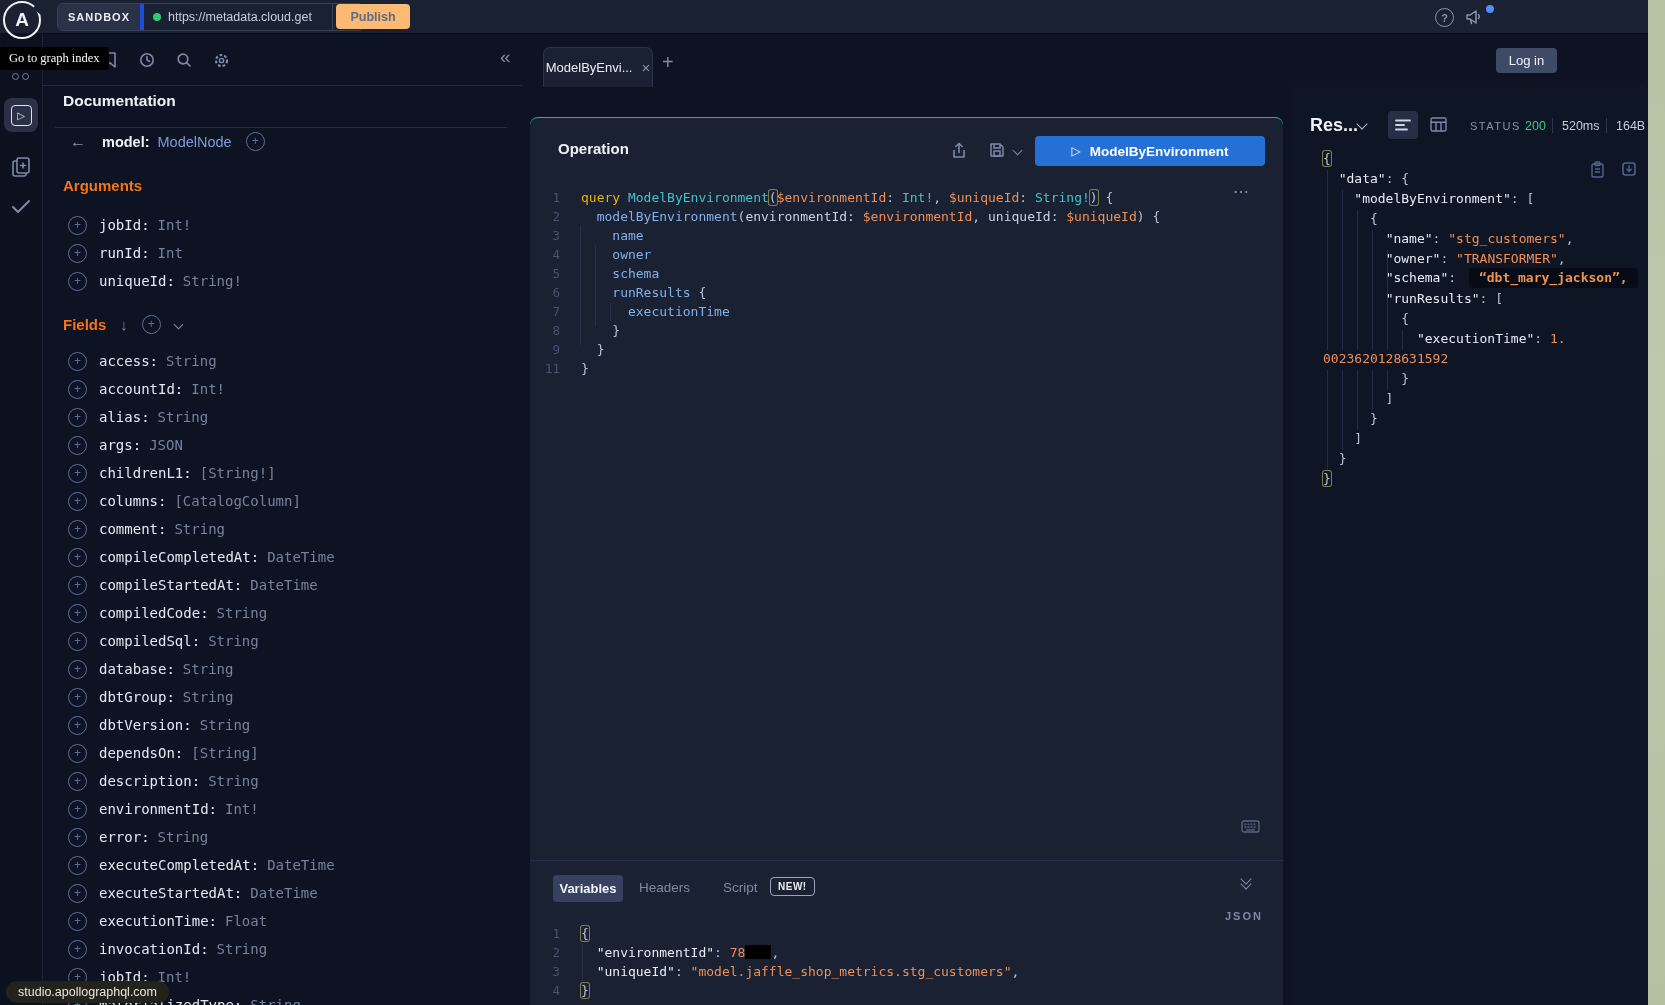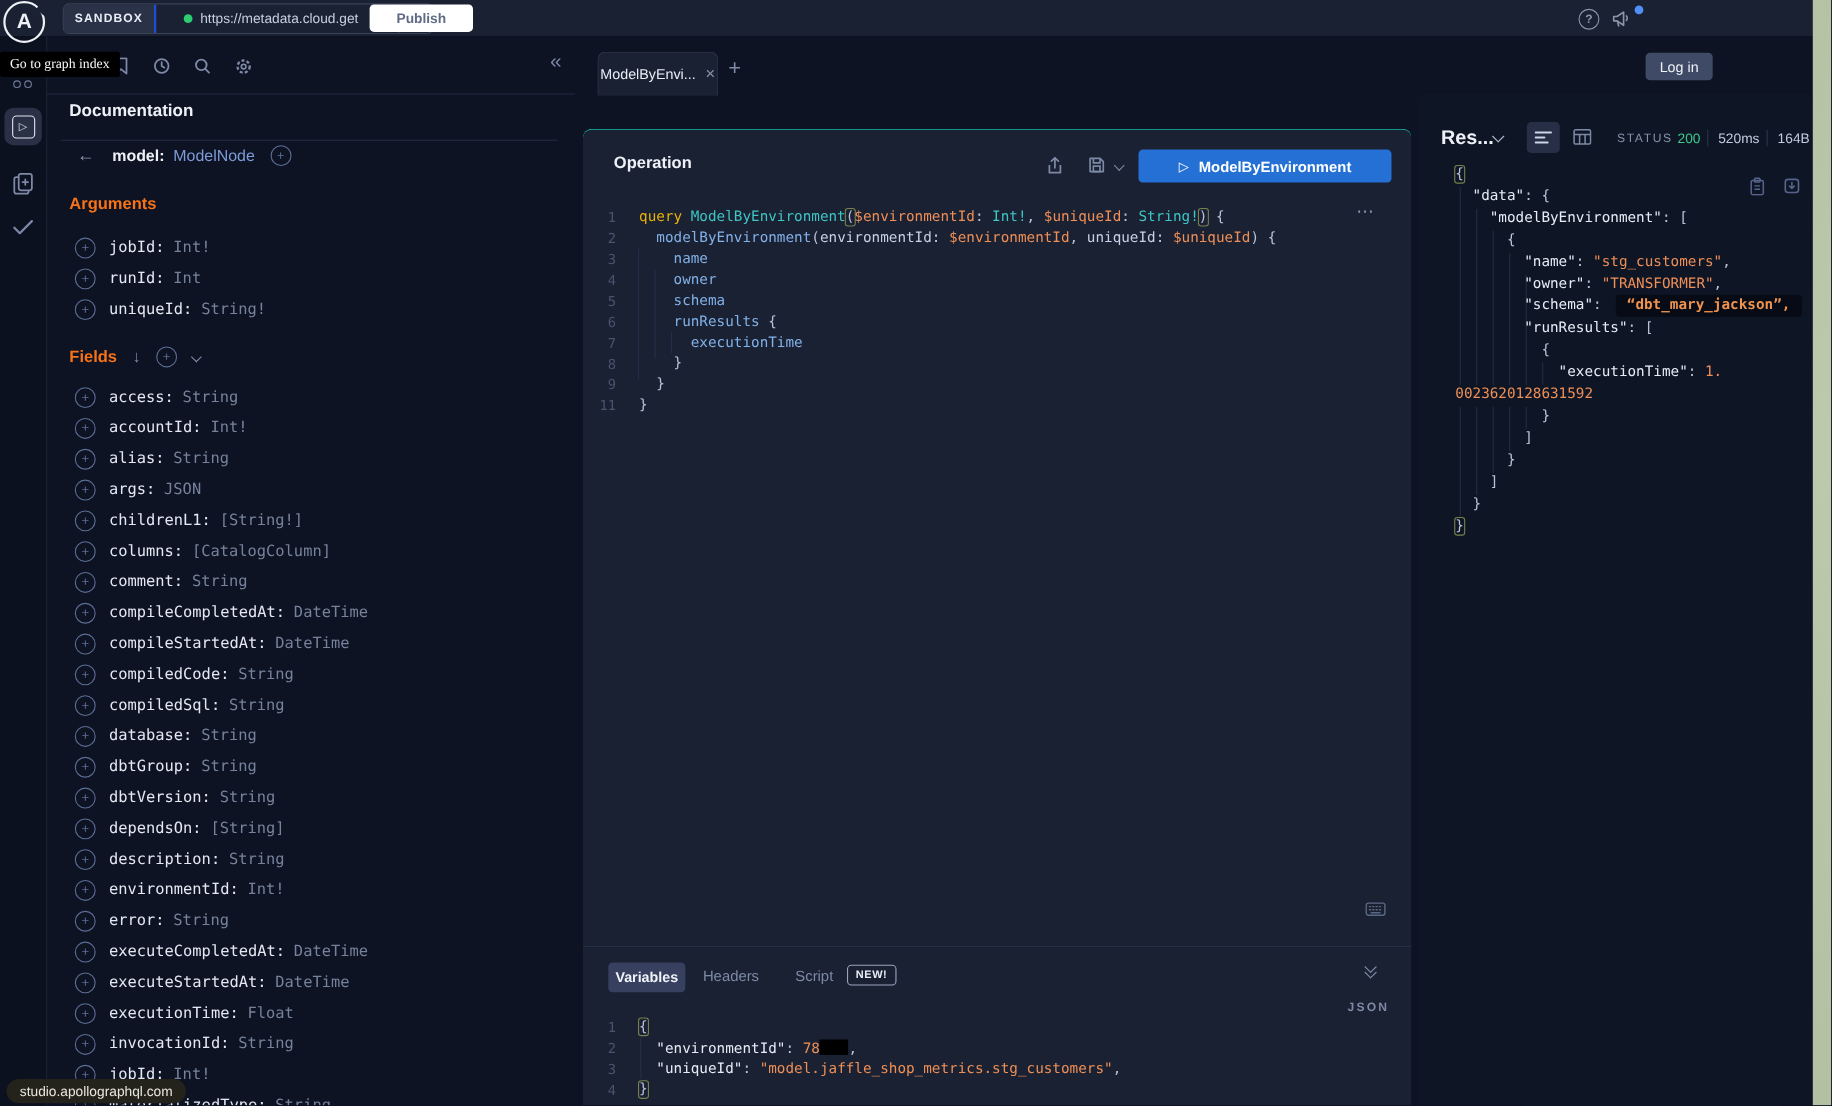--- a/index.html
+++ b/index.html
@@ -7,26 +7,26 @@
          font-family:"Liberation Sans",sans-serif;color:#e8ecf5;font-size:13px;}
   .abs{position:absolute;}
   .mono{font-family:"DejaVu Sans Mono",monospace;}
 
   
   .topbar{position:absolute;left:0;top:0;width:1665px;height:33px;background:#1a2133;border-bottom:1px solid #070c17;}
   .logo{position:absolute;left:3px;top:1px;width:34px;height:34px;border:2.5px solid #eef1f6;border-radius:50%;
         display:flex;align-items:center;justify-content:center;font-weight:bold;font-size:19px;color:#eef1f6;z-index:30;background:transparent;}
   .logo .notch{position:absolute;right:-4px;top:2px;width:9px;height:7px;background:#1a2133;transform:rotate(40deg);}
   .sbgroup{position:absolute;left:57px;top:3px;height:26px;border:1px solid #3a4356;border-radius:6px;display:flex;align-items:stretch;overflow:hidden;}
-  .sbadge{background:#2a3247;display:flex;align-items:center;padding:0 10px;font-size:11px;font-weight:bold;letter-spacing:1px;color:#e9edf6;border-right:2px solid #1d4ed8;}
-  .urlseg{display:flex;align-items:center;gap:7px;padding:0 25px;width:170px;}
+  .sbadge{background:#2a3247;display:flex;align-items:center;padding:0 10px;font-size:11px;font-weight:bold;letter-spacing:1px;color:#e9edf6;border-right:4px solid #1d4ed8;}
+  .urlseg{display:flex;align-items:center;gap:7px;padding:0 9px;width:170px;}
   .gdot{width:8px;height:8px;border-radius:50%;background:#2ecc71;flex:none;}
   .urltxt{color:#c6cedd;font-size:12.5px;white-space:nowrap;overflow:hidden;}
   .gearseg{display:flex;align-items:center;padding:0 7px;border-left:1px solid #3a4356;color:#8a95ab;}
-  .pubbtn{position:absolute;left:336px;top:4px;width:94px;height:25px;border-radius:4px;background:#ffffff;
+  .pubbtn{position:absolute;left:336px;top:4px;width:74px;height:25px;border-radius:4px;background:#fdba74;
           color:#5f6b85;font-weight:bold;font-size:12.5px;display:flex;align-items:center;justify-content:center;}
   .helpc{position:absolute;left:1435px;top:8px;width:17px;height:17px;border:1.4px solid #8a95ab;border-radius:50%;
          color:#8a95ab;font-size:11px;display:flex;align-items:center;justify-content:center;font-weight:bold;}
   .mega{position:absolute;left:1464px;top:7px;color:#8a95ab;}
   .bluedot{position:absolute;left:1486px;top:5px;width:8px;height:8px;border-radius:50%;background:#4f8ff7;}
   .loginbtn{position:absolute;left:1496px;top:4px;width:61px;height:25px;border-radius:4px;background:#3f4a66;
             color:#eef1f6;font-size:13px;display:flex;align-items:center;justify-content:center;margin-top:44px;}
 
   .tooltip{position:absolute;left:0;top:47px;background:#000;color:#fafafa;font-size:12.5px;padding:4px 9px;z-index:40;border-radius:2px;font-family:Liberation Serif, serif;}
   .statuspill{position:absolute;left:6px;top:981px;background:#23221b;color:#e9e7dc;font-size:12.5px;

